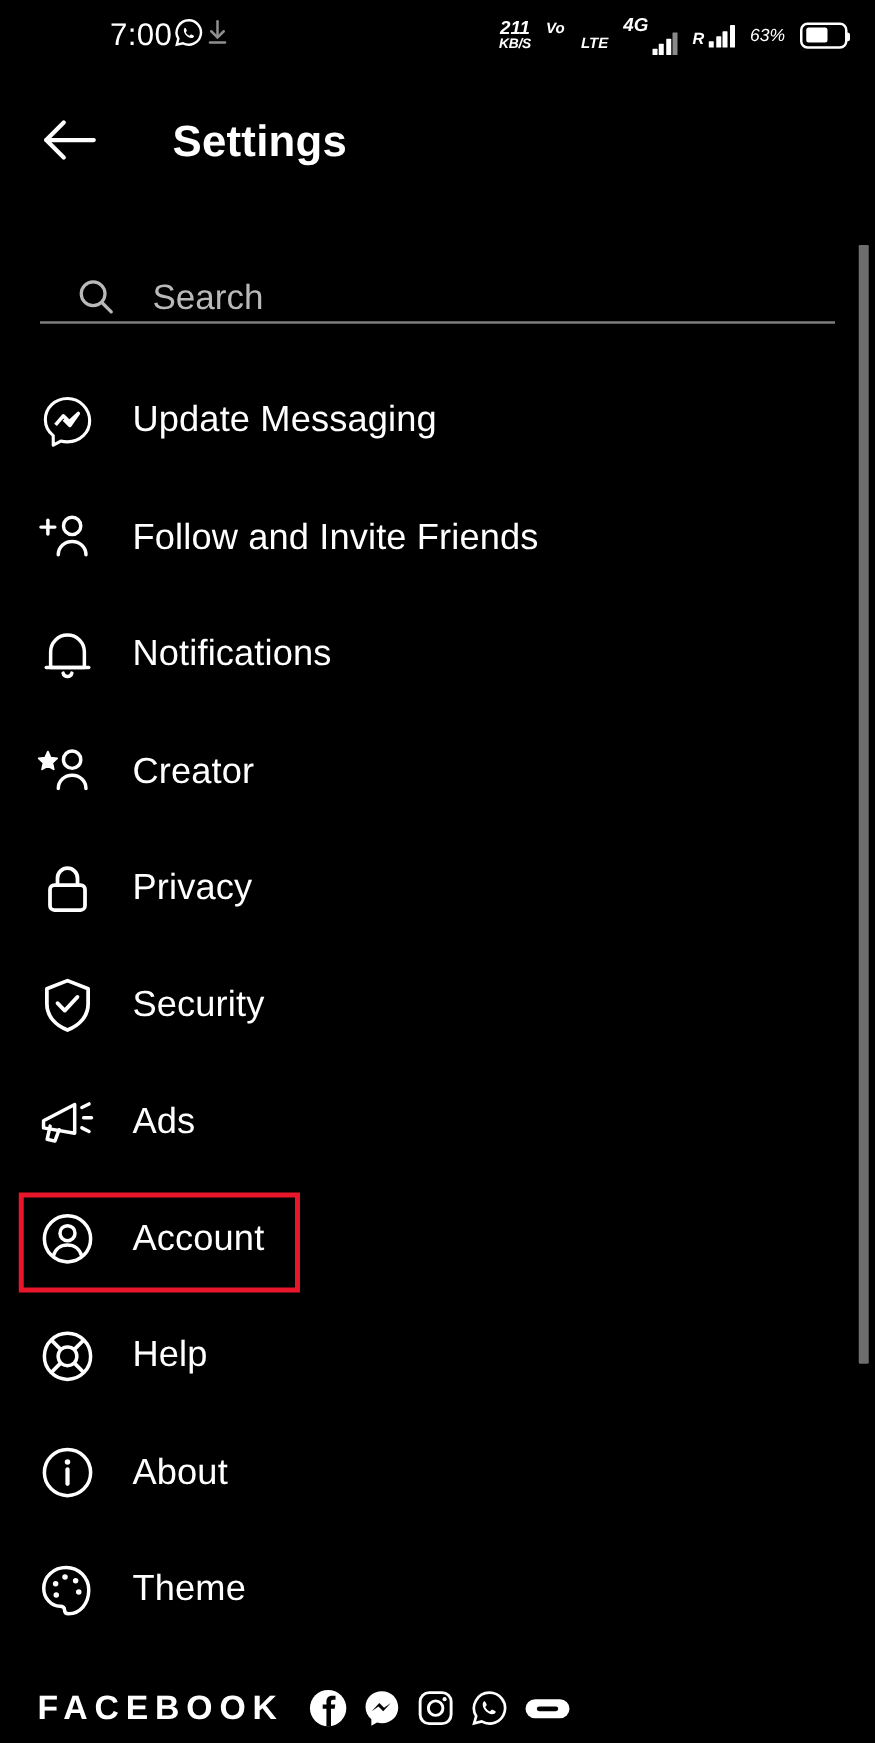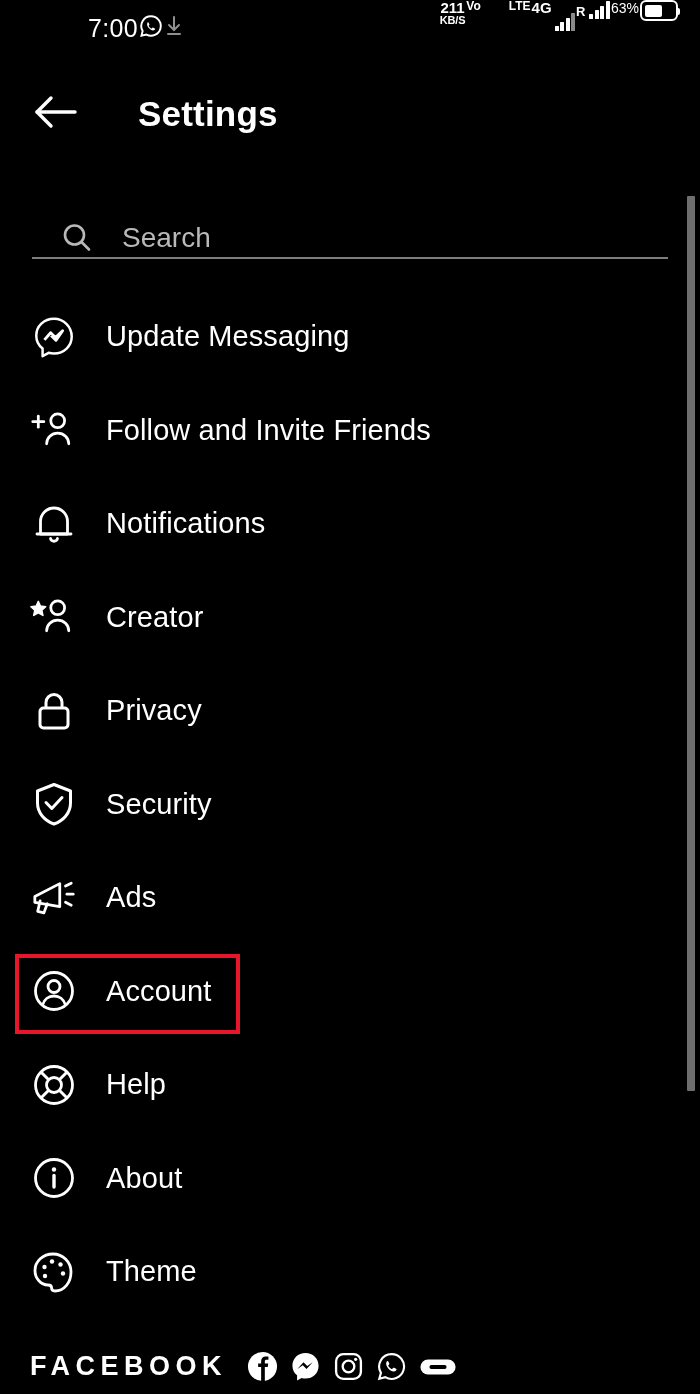--- a/index.html
+++ b/index.html
@@ -13,29 +13,29 @@
 
   
   .statusbar {
     position:absolute; top:0; left:0; width:700px; height:56px;
     display:flex; align-items:center; color:#fff;
   }
   .sb-left { display:flex; align-items:center; margin-left:88px; }
   .sb-clock { font-size:25px; font-weight:500; letter-spacing:.3px; }
   .sb-right {
     position:absolute; right:22px; top:0; height:56px;
-    display:flex; align-items:flex-start; gap:1px;
+    display:flex; align-items:center; gap:12px;font-style:italic;
   }
   .sb-stack {
     display:flex; flex-direction:column; align-items:center;
     line-height:1.02; font-weight:bold;
   }
   .sb-stack .t { font-size:15px; }
   .sb-stack .b { font-size:11px; letter-spacing:-.2px; }
-  .sb-volte { display:flex; flex-direction:row; align-items:flex-start; line-height:1.0; font-weight:bold; }
+  .sb-volte { display:flex; flex-direction:column; align-items:flex-start; line-height:1.0; font-weight:bold; }
   .sb-volte .t { font-size:12px; }
   .sb-volte .b { font-size:12px;padding-left:28px; }
   .sig { display:flex; align-items:flex-end; gap:1.5px; height:19px; }
   .sig i { display:block; width:4px; background:#fff; border-radius:.5px; }
   .sig i:nth-child(1){ height:5px; } .sig i:nth-child(2){ height:9px; }
   .sig i:nth-child(3){ height:13px; } .sig i:nth-child(4){ height:18px; }
   .sig.dim i:nth-child(4){ background:#8a8a8a; }
   .net4g { display:flex; align-items:flex-end; gap:3px; }
   .net4g .lbl { font-size:15px; font-weight:bold; line-height:1; margin-bottom:16px; }
   .roam { display:flex; align-items:flex-end; gap:4px; }

